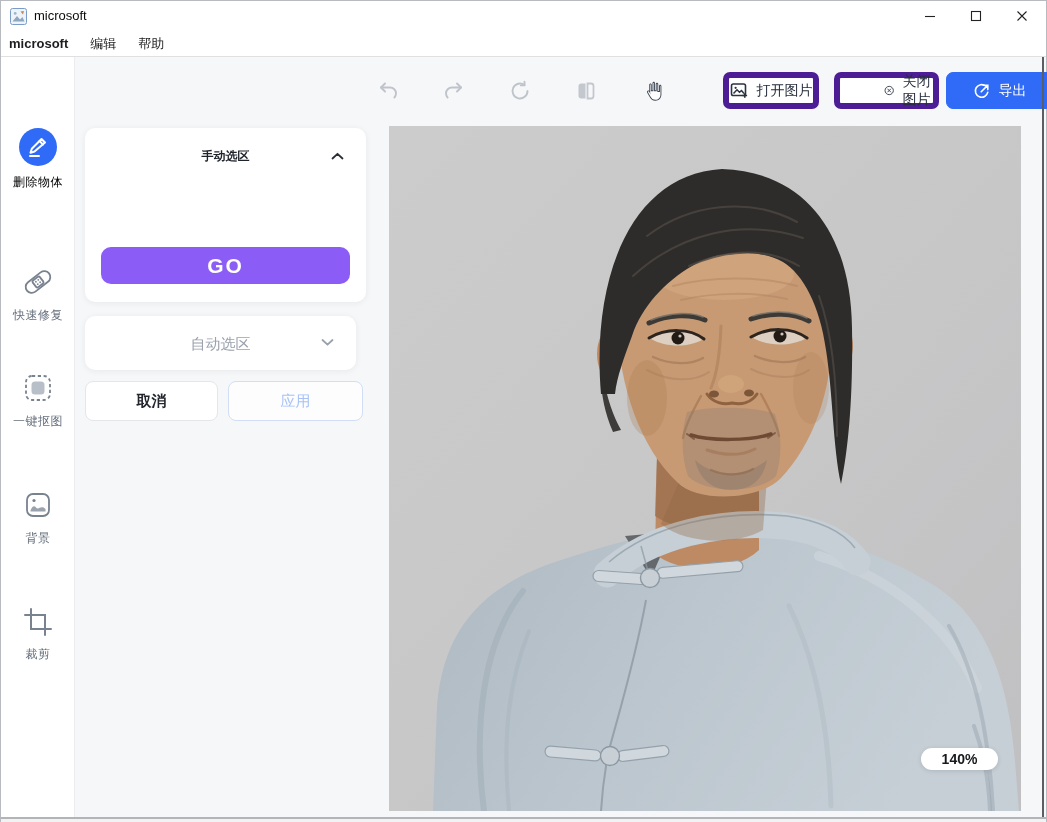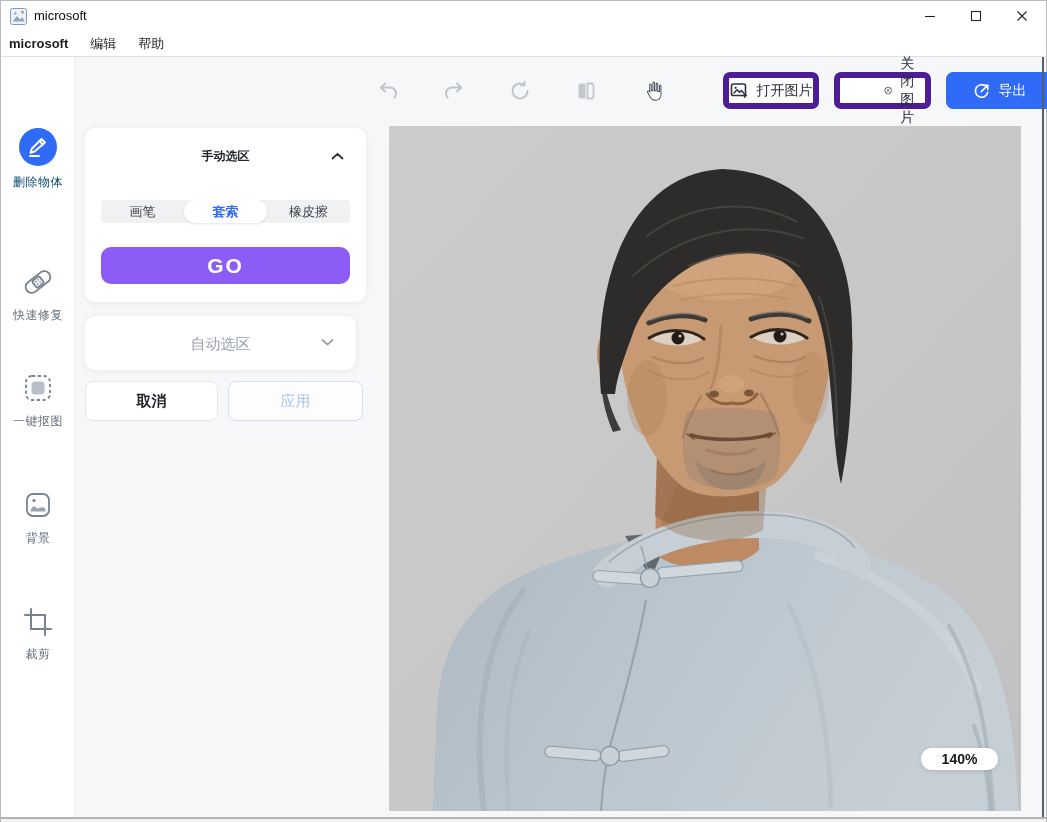--- a/index.html
+++ b/index.html
@@ -18,35 +18,35 @@
   .menubar { position:absolute; left:0; top:30px; width:100%; height:26px; background:#fff;
              border-bottom:1px solid #e0e0e0; display:flex; align-items:center; font-size:13px; color:#1d1d1f; }
   .menu-item { padding:0 11px; height:100%; display:flex; align-items:center; }
   .menu-item.first { font-weight:700; padding-left:8px; }
 
   
   .sidebar { position:absolute; left:0; top:56px; width:74px; height:760px; background:#fff; border-right:1px solid #ececee; }
   .tool { position:absolute; left:0; width:74px; text-align:center; }
   .tool .ticon { display:block; margin:0 auto; }
   .tool .tlabel { display:block; margin-top:8px; font-size:12px; color:#67707e; letter-spacing:.5px; }
-  .tool.active .tlabel { color:#0c4a6e; }
+  .tool.active .tlabel { color:#000000; }
 
   
   .main-bg { position:absolute; left:74px; top:56px; width:971px; height:760px; background:#f6f7f8; }
 
   
   .toolbar-icons { position:absolute; left:376px; top:79px; display:flex; gap:44px; }
   .tb-icon { width:22px; height:22px; }
 
   
   .tb-btn { position:absolute; top:71px; height:37px; border-radius:7px; display:flex; align-items:center;
             justify-content:center; gap:8px; font-size:14px; cursor:pointer; }
   .tb-btn.light { background:#fff; border:6px solid #4c1d95; color:#252c3a; }
   .btn-open { left:722px; width:96px; }
-  .btn-close { left:833px; width:97px;padding-left:44px; }
+  .btn-close { left:833px; width:105px;padding-left:44px; }
   .btn-export { left:945px; width:107px; background:#2f6bf6; border:1px solid #2f6bf6; color:#fff; }
 
   
   .card { position:absolute; background:#fff; border-radius:10px; box-shadow:0 1px 6px rgba(30,40,60,.07); }
   .card1 { left:84px; top:127px; width:281px; height:174px; }
   .card1 .card-title { position:absolute; top:20px; width:100%; text-align:center; font-size:12px; font-weight:700; color:#20242c; }
   .chev { position:absolute; right:22px; }
   .card1 .chev { top:24px; }
   .tabbar { position:absolute; left:16px; top:72px; width:249px; height:23px; background:#f0f1f3;
             border-radius:4px; display:flex; align-items:center; }
@@ -219,25 +219,20 @@
       <path d="M8.2 9.8 L14.6 3.4 M10.4 3.2 H14.8 V7.6"></path>
     </svg>
     <span>导出</span>
   </div>
 
   <div class="card card1">
     <div class="card-title">手动选区</div>
     <svg class="chev" width="13" height="9" viewBox="0 0 13 9" fill="none" stroke="#2a2e36" stroke-width="1.8" stroke-linecap="round" stroke-linejoin="round">
       <path d="M1.5 6.5 L6.5 1.8 L11.5 6.5"></path>
     </svg>
-    <div class="tabbar">
-      <div class="tab">画笔</div>
-      <div class="tab active">套索</div>
-      <div class="tab">橡皮擦</div>
-    </div>
     <button class="go-btn">GO</button>
   </div>
 
   <div class="card card2">
     <div class="card-title">自动选区</div>
     <svg class="chev" width="13" height="9" viewBox="0 0 13 9" fill="none" stroke="#9aa1ac" stroke-width="1.8" stroke-linecap="round" stroke-linejoin="round">
       <path d="M1.5 2 L6.5 6.7 L11.5 2"></path>
     </svg>
   </div>
 

